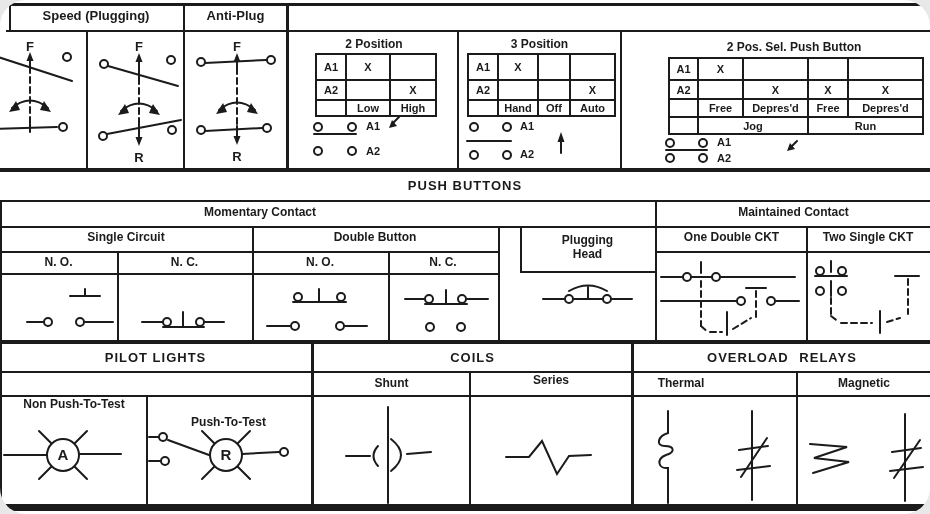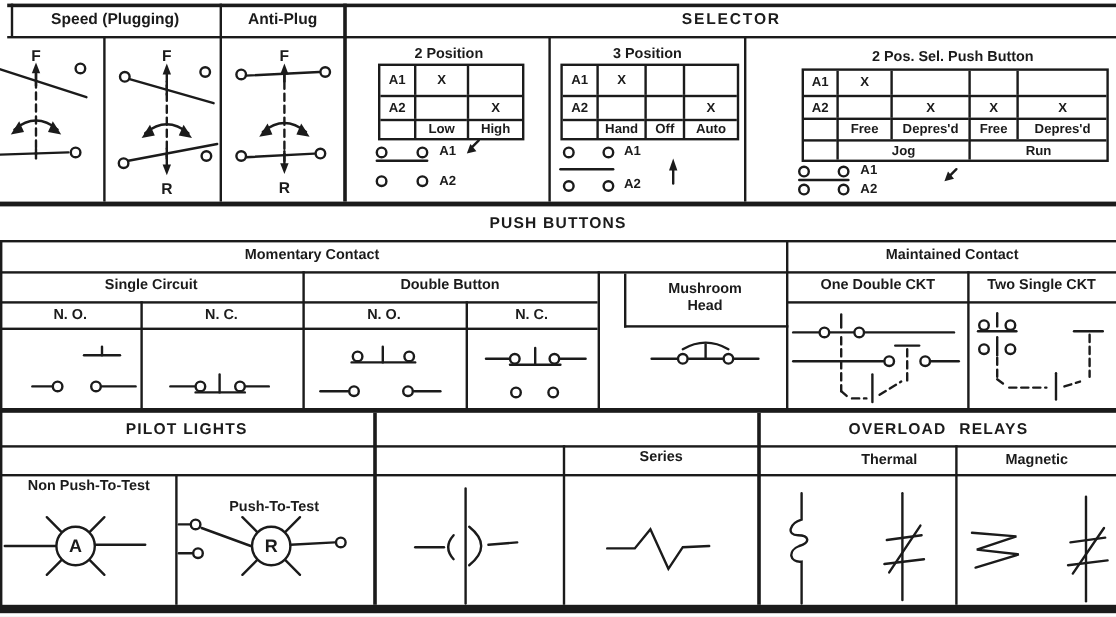--- a/index.html
+++ b/index.html
@@ -1,20 +1,20 @@
 <!DOCTYPE html>
 <html><head>
 <meta charset="utf-8">
 <style>
   :root{ --ink:#1b1b1b; --paper:#ffffff; }
   html,body{margin:0;padding:0;background:#e8e8e8;}
   #chart{
     position:relative; width:930px; height:514px; margin:0 auto;
     background:var(--paper); overflow:hidden;
-    font-family:"Liberation Sans", sans-serif; color:var(--ink);
+    font-family:"Liberation Sans", sans-serif; color:var(--ink);border-radius:26px;
   }
   .hl,.vl{position:absolute;background:var(--ink);}
   .lbl{
     position:absolute; text-align:center; font-weight:bold;
     color:var(--ink); white-space:nowrap; line-height:1.15;
   }
   .mt{position:absolute; display:grid; border:2px solid var(--ink); background:var(--paper);}
   .mt .c{
     display:flex; align-items:center; justify-content:center;
     font-weight:bold; font-size:11px; color:var(--ink); overflow:hidden;
@@ -66,21 +66,20 @@
   <i class="vl" style="left:520px;top:228px;width:2px;height:45px"></i>
 
   <i class="vl" style="left:311px;top:344px;width:3px;height:160px"></i>
   <i class="vl" style="left:631px;top:344px;width:3px;height:160px"></i>
   <i class="vl" style="left:146px;top:395px;width:2px;height:109px"></i>
   <i class="vl" style="left:469px;top:371px;width:2px;height:133px"></i>
   <i class="vl" style="left:796px;top:371px;width:2px;height:133px"></i>
 
   <div class="lbl fs13" style="left:9px;top:9px;width:174px">Speed (Plugging)</div>
   <div class="lbl fs13" style="left:185px;top:9px;width:101px">Anti-Plug</div>
-  <div class="lbl fs13" style="left:289px;top:9px;width:641px;letter-spacing:1.5px">SELECTOR</div>
 
   <div class="lbl fs12" style="left:315px;top:38px;width:118px">2 Position</div>
   <div class="lbl fs12" style="left:467px;top:38px;width:145px">3 Position</div>
   <div class="lbl fs12" style="left:668px;top:41px;width:252px">2 Pos. Sel. Push Button</div>
 
   <div class="lbl fs11" style="left:362px;top:120px;width:22px">A1</div>
   <div class="lbl fs11" style="left:362px;top:145px;width:22px">A2</div>
   <div class="lbl fs11" style="left:516px;top:120px;width:22px">A1</div>
   <div class="lbl fs11" style="left:516px;top:148px;width:22px">A2</div>
   <div class="lbl fs11" style="left:713px;top:136px;width:22px">A1</div>
@@ -88,32 +87,34 @@
 
   <div class="lbl fs13" style="left:0;top:179px;width:930px;letter-spacing:1px">PUSH BUTTONS</div>
   <div class="lbl fs12" style="left:0;top:206px;width:520px">Momentary Contact</div>
   <div class="lbl fs12" style="left:657px;top:206px;width:273px">Maintained Contact</div>
   <div class="lbl fs12" style="left:0;top:231px;width:252px">Single Circuit</div>
   <div class="lbl fs12" style="left:252px;top:231px;width:246px">Double Button</div>
   <div class="lbl fs12" style="left:0;top:256px;width:117px">N. O.</div>
   <div class="lbl fs12" style="left:117px;top:256px;width:135px">N. C.</div>
   <div class="lbl fs12" style="left:252px;top:256px;width:136px">N. O.</div>
   <div class="lbl fs12" style="left:388px;top:256px;width:110px">N. C.</div>
-  <div class="lbl fs12" style="left:520px;top:234px;width:135px"><span>Mushroom</span><br><span>Head</span></div>
+  <div class="lbl fs12" style="left:520px;top:234px;width:135px"><span>Plugging</span><br><span>Head</span></div>
   <div class="lbl fs12" style="left:657px;top:231px;width:149px">One Double CKT</div>
   <div class="lbl fs12" style="left:806px;top:231px;width:124px">Two Single CKT</div>
 
   <div class="lbl fs13" style="left:0;top:351px;width:311px;letter-spacing:1px">PILOT LIGHTS</div>
   <div class="lbl fs12" style="left:2px;top:398px;width:144px">Non Push-To-Test</div>
   <div class="lbl fs12" style="left:148px;top:416px;width:161px">Push-To-Test</div>
 
+  <div class="lbl fs13" style="left:314px;top:351px;width:317px;letter-spacing:1px">COILS</div>
+  <div class="lbl fs12" style="left:314px;top:377px;width:155px">Shunt</div>
   <div class="lbl fs12" style="left:471px;top:374px;width:160px">Series</div>
 
   <div class="lbl fs13" style="left:634px;top:351px;width:296px;word-spacing:6px;letter-spacing:1px">OVERLOAD RELAYS</div>
-  <div class="lbl fs12" style="left:660px;top:377px;width:162px">Thermal</div>
+  <div class="lbl fs12" style="left:600px;top:377px;width:162px">Thermal</div>
   <div class="lbl fs12" style="left:798px;top:377px;width:132px">Magnetic</div>
 
   <div class="mt" style="left:315px;top:53px;width:118px;height:60px;grid-template-columns:28px 44px 46px;grid-template-rows:24px 20px 16px">
     <div class="c">A1</div>
     <div class="c bl">X</div>
     <div class="c bl"></div>
     <div class="c bt">A2</div>
     <div class="c bl bt"></div>
     <div class="c bl bt">X</div>
     <div class="c bt"></div>

